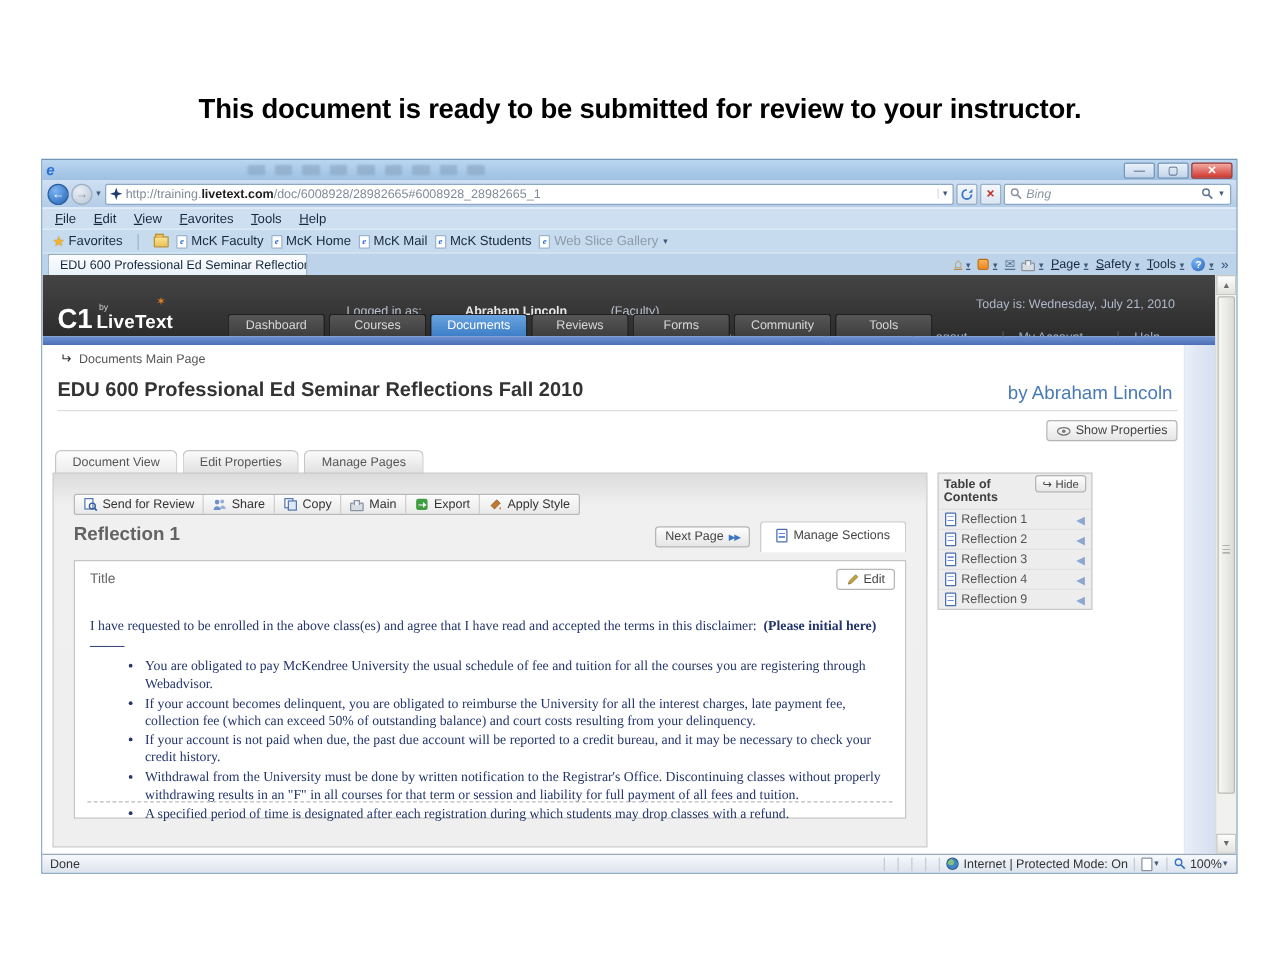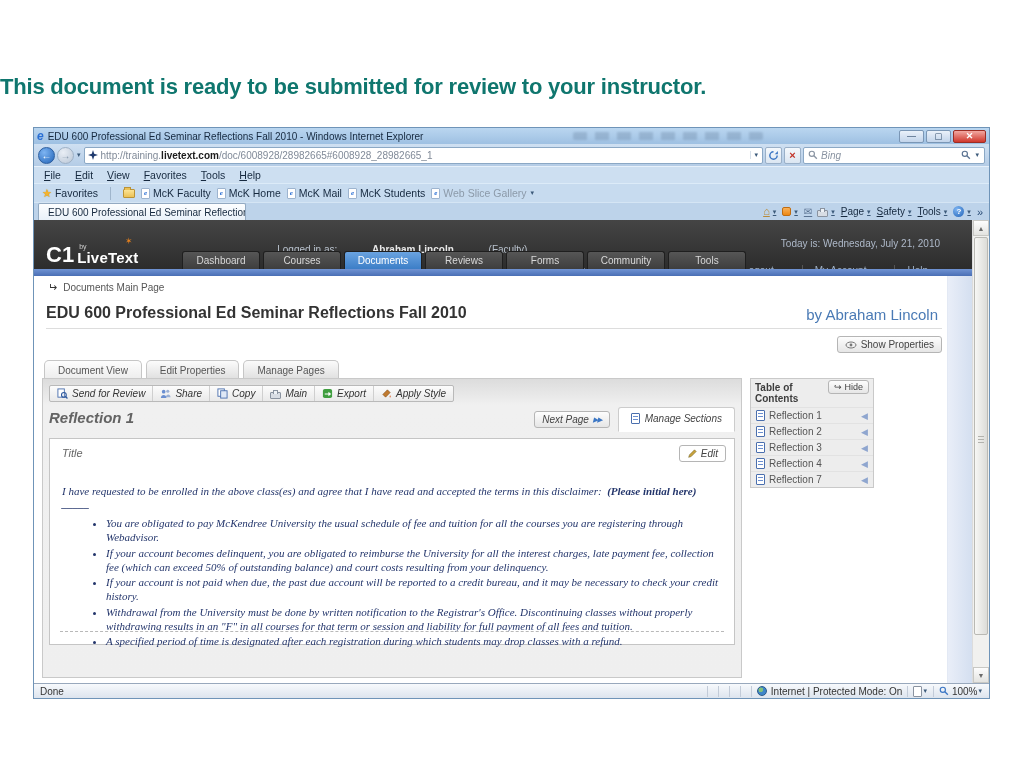--- a/index.html
+++ b/index.html
@@ -1,20 +1,20 @@
 <!DOCTYPE html>
 <html><head>
 <meta charset="utf-8">
 <style>
   * { margin:0; padding:0; box-sizing:border-box; }
   html,body { width:1024px; height:768px; background:#fff; font-family:"Liberation Sans", sans-serif; overflow:hidden; }
 
   
-  .slide-caption { position:absolute; top:74px; left:0; width:1024px; 
-    font-size:22px; font-weight:600; color:#0f766e; letter-spacing:-0.2px; }
+  .slide-caption { position:absolute; top:74px; left:0; width:1024px; text-align:center;
+    font-size:22px; font-weight:600; color:#000000; letter-spacing:-0.2px; }
 
   
   .win { position:absolute; left:33px; top:127px; width:957px; height:572px;
     border:1px solid #6f94b8; background:#fff; font-size:11px; color:#1e3c5c; }
 
   
   .titlebar { position:absolute; left:0; top:0; right:0; height:16px;
     background:linear-gradient(#bad6f0,#9ec0e2); display:flex; align-items:center; padding:0 3px; }
   .ie-logo { font-weight:bold; font-style:italic; color:#2a6fd4; font-size:12px; margin-right:4px; line-height:1; }
   .titlebar-text { font-size:10px; color:#16293f; white-space:nowrap; flex:0 0 auto; }
@@ -120,21 +120,21 @@
     background:linear-gradient(#fdfdfd,#e6e6e6); font-size:10px; color:#444; padding:2px 7px; }
   .show-props { position:absolute; right:30px; top:116px; }
 
   .doc-tabs { position:absolute; left:10px; top:140px; display:flex; gap:4px; }
   .doc-tab { padding:4px 13px; font-size:10px; color:#555; background:linear-gradient(#fbfbfb,#dedede);
     border:1px solid #c6c6c6; border-bottom:none; border-radius:5px 5px 0 0; }
   .doc-tab.active { background:linear-gradient(#fdfdfd,#ececec); }
 
   .lt-main { position:absolute; left:8px; top:158px; right:40px; display:flex; align-items:flex-start; }
   .doc-panel { width:700px; height:300px; background:linear-gradient(#dcdcdc,#f0f0f0 26px,#efefef);
-    border:1px solid #c9c9c9; padding:6px; position:relative;font-style:italic; }
+    border:1px solid #c9c9c9; padding:16px; position:relative; }
   .btn-group { display:inline-flex; border:1px solid #b9b9b9; border-radius:2px; background:linear-gradient(#fcfcfc,#e9e9e9); }
   .tb-btn { display:flex; align-items:center; gap:4px; padding:2px 7px; font-size:10px; color:#333; border-right:1px solid #cfcfcf; }
   .tb-btn:last-child { border-right:none; }
   .panel-head { display:flex; align-items:flex-start; margin-top:7px; }
   .section-title { font-size:15px; font-weight:bold; color:#636363; }
   .head-actions { margin-left:auto; display:flex; align-items:flex-start; gap:8px; }
   .next-page { margin-top:2px; }
   .manage-sections { background:#fff; border:1px solid #ccc; border-bottom-color:#fff; border-radius:3px 3px 0 0;
     display:flex; align-items:center; gap:5px; font-size:10px; color:#444; padding:5px 12px 7px; position:relative; top:-2px; }
   .dblarrow { color:#3b76c4; font-size:7px; letter-spacing:-1px; }
@@ -183,21 +183,20 @@
 </style>
 </head>
 <body>
 
 <div class="slide-caption">This document is ready to be submitted for review to your instructor.</div>
 
 <div class="win">
 
   <div class="titlebar">
     <span class="ie-logo">e</span>
-    <span class="titlebar-text">EDU 600 Professional Ed Seminar Reflections Fall 2010 - Windows Internet Explorer</span>
     <span class="titlebar-artifact"></span>
     <span class="win-controls">
       <span class="winbtn">—</span>
       <span class="winbtn">▢</span>
       <span class="winbtn close">✕</span>
     </span>
   </div>
 
   <div class="addrbar">
     <span class="navcircle">←</span>
@@ -492,21 +491,21 @@
               <span class="ico-doc">
                 <i></i>
               </span>
               <span>Reflection 4</span>
               <span class="toc-arrow">◀</span>
             </div>
           <div class="toc-row">
               <span class="ico-doc">
                 <i></i>
               </span>
-              <span>Reflection 7</span>
+              <span>Reflection 9</span>
               <span class="toc-arrow">◀</span>
             </div>
         </div>
       </div>
     </div>
 
     <div class="scrollbar">
       <span class="sb-btn up">▲</span>
       <span class="sb-thumb">
           <span class="sb-grip"></span>

